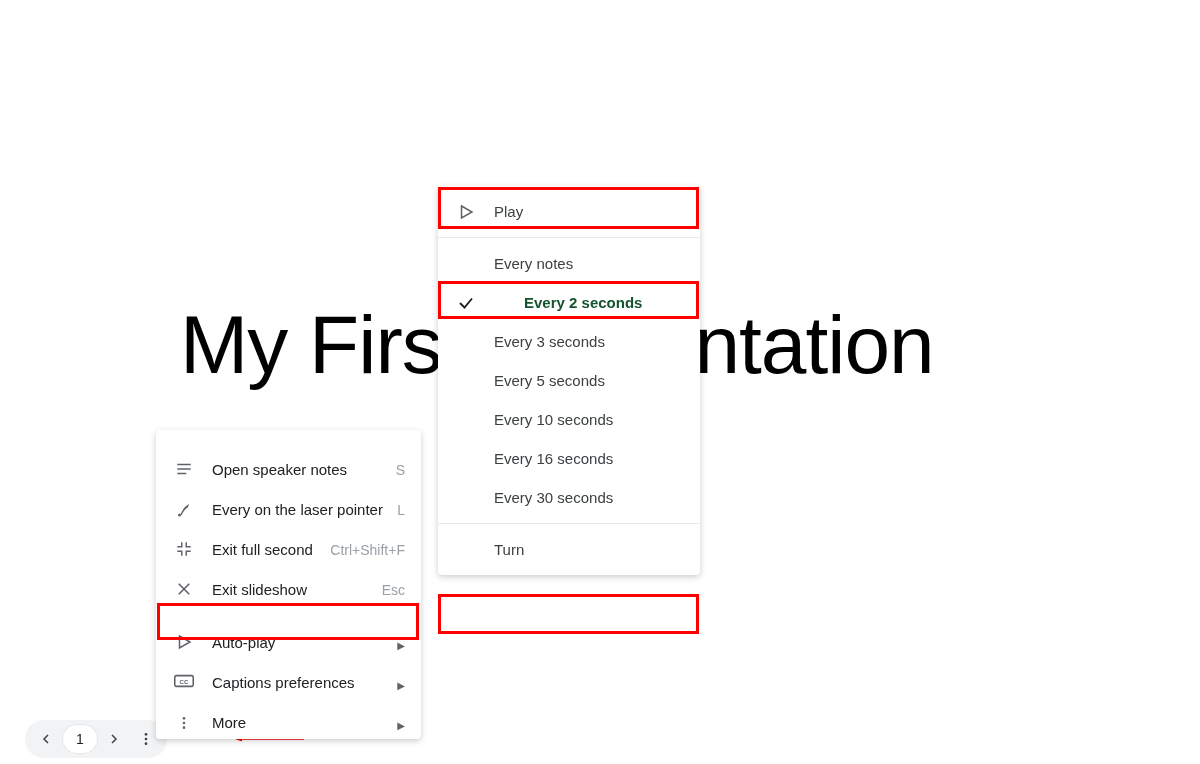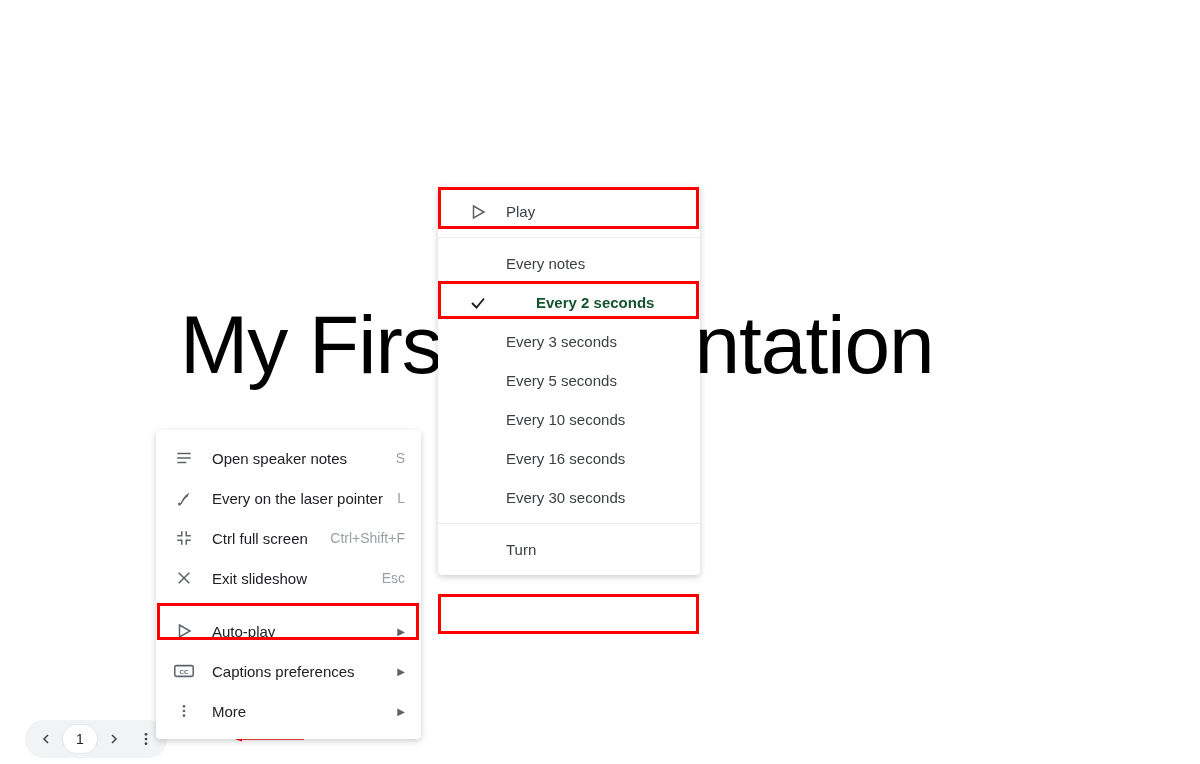--- a/index.html
+++ b/index.html
@@ -80,21 +80,21 @@
     width: 265px;
     background: #fff;
     border-radius: 4px;
     box-shadow: 0 2px 6px rgba(0,0,0,0.2);
     padding: 8px 0;
     font-size: 15px;
     color: #202124;
   }
   .menu-item {
     display: flex;
-    align-items: center;
+    align-items: flex-end;
     height: 40px;
     padding: 0 16px;
     cursor: pointer;
   }
   .menu-icon {
     width: 24px;
     display: flex;
     align-items: center;
     justify-content: center;
     margin-right: 16px;
@@ -125,21 +125,21 @@
     border-radius: 4px;
     box-shadow: 0 2px 6px rgba(0,0,0,0.2);
     padding: 6px 0;
     font-size: 15px;
     color: #3c4043;
   }
   .submenu-item {
     display: flex;
     align-items: center;
     height: 39px;
-    padding: 0 28px;
+    padding: 0 16px;
     cursor: pointer;
   }
   .submenu-icon {
     width: 24px;
     display: flex;
     align-items: center;
     justify-content: center;
     margin-right: 16px;
     color: #5f6368;
   }
@@ -214,21 +214,21 @@
   </div>
   <div class="menu-item">
     <span class="menu-icon">
       <svg width="18" height="18" viewBox="0 0 24 24" fill="none" stroke="currentColor" stroke-width="2">
           <polyline points="9 3 9 9 3 9"></polyline>
           <polyline points="15 3 15 9 21 9"></polyline>
           <polyline points="9 21 9 15 3 15"></polyline>
           <polyline points="15 21 15 15 21 15"></polyline>
         </svg>
     </span>
-    <span class="menu-label">Ctrl full screen</span>
+    <span class="menu-label">Exit full second</span>
     <span class="menu-shortcut">Ctrl+Shift+F</span>
   </div>
   <div class="menu-item">
     <span class="menu-icon">
       <svg width="18" height="18" viewBox="0 0 24 24" fill="none" stroke="currentColor" stroke-width="2.2">
           <line x1="5" y1="5" x2="19" y2="19"></line>
           <line x1="19" y1="5" x2="5" y2="19"></line>
         </svg>
     </span>
     <span class="menu-label">Exit slideshow</span>

